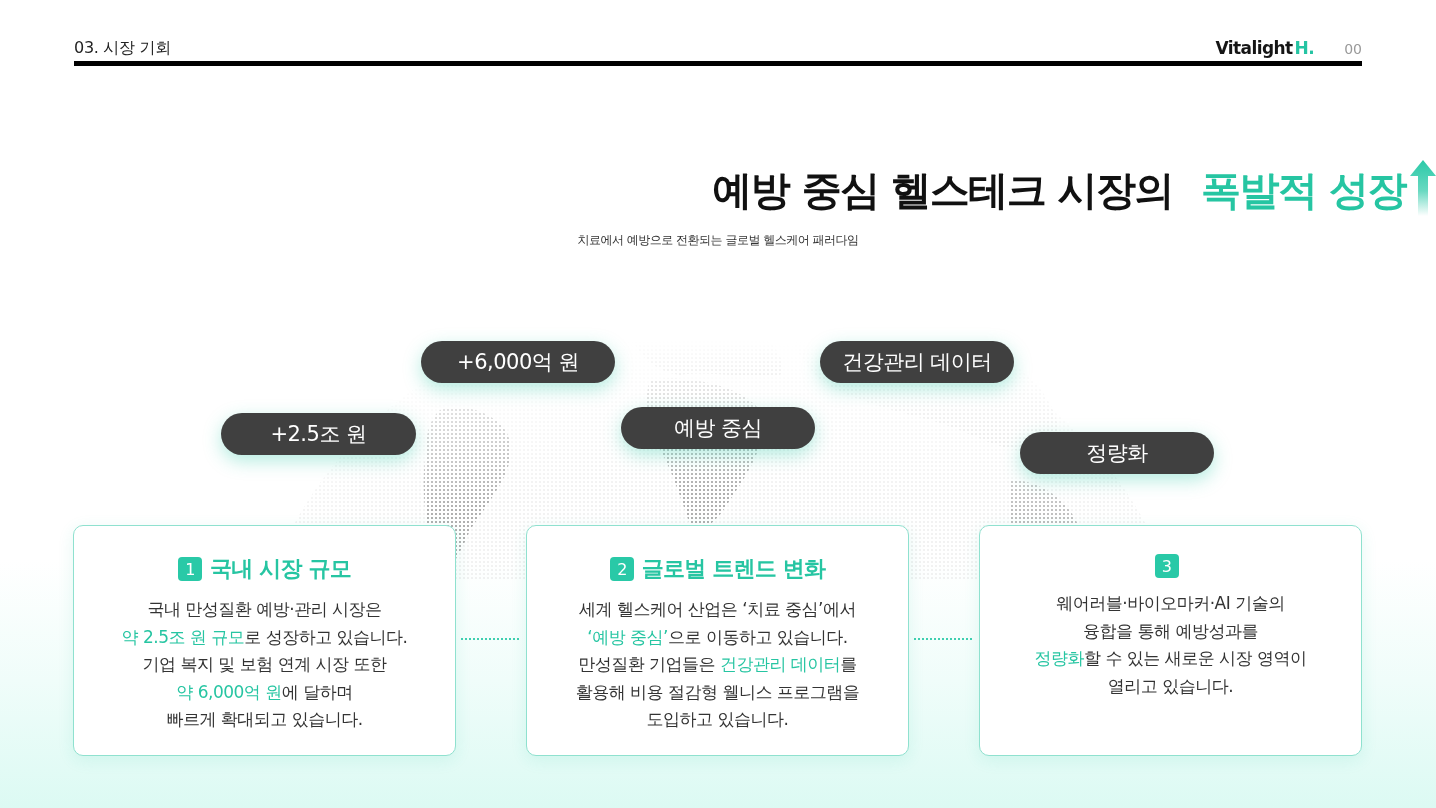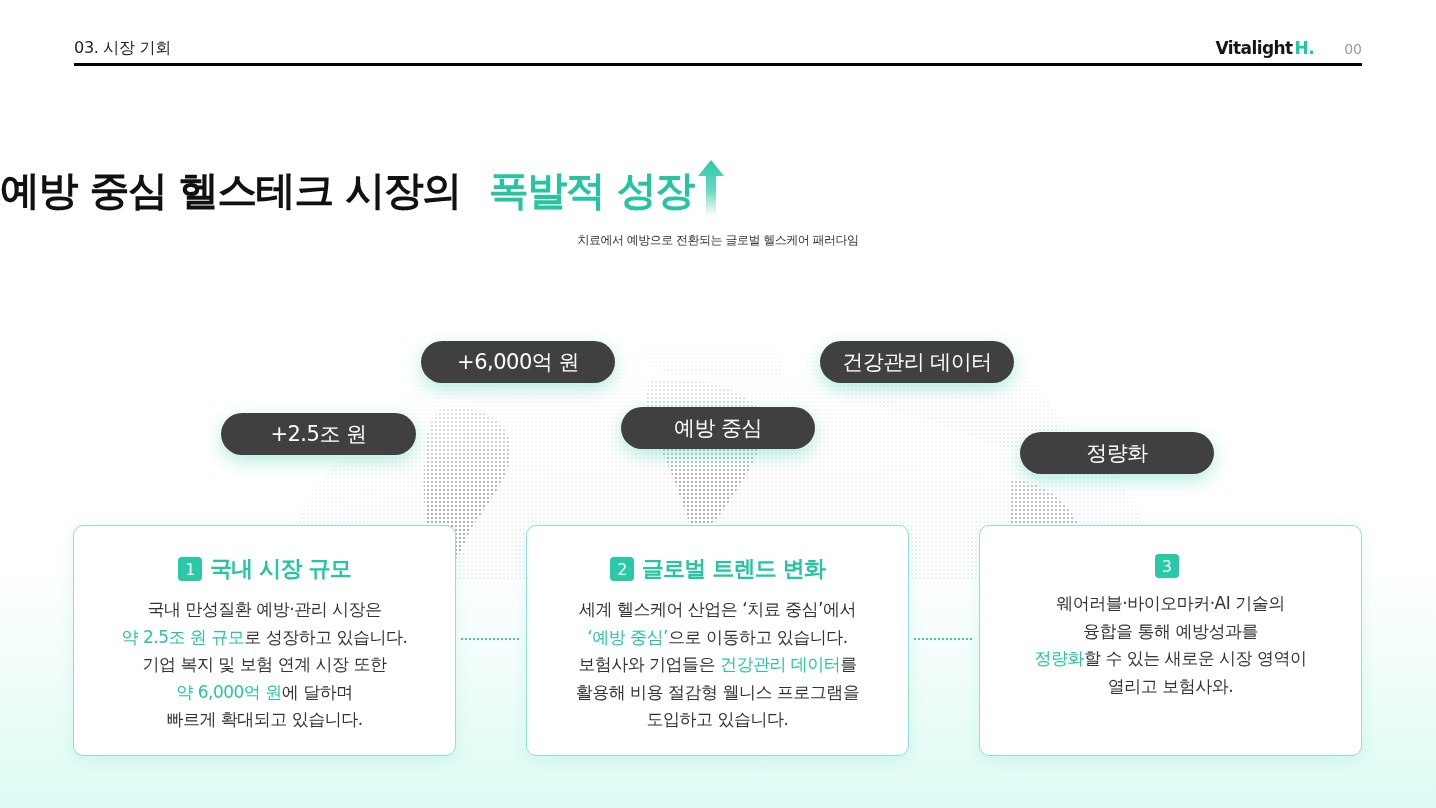--- a/index.html
+++ b/index.html
@@ -5,28 +5,28 @@
   * { margin: 0; padding: 0; box-sizing: border-box; }
   html, body { width: 1436px; height: 808px; overflow: hidden; }
   body {
     position: relative;
     font-family: "DejaVu Sans", "Liberation Sans", sans-serif;
     color: #222;
     background: linear-gradient(to bottom, #ffffff 0px, #ffffff 560px, #f0fdfa 680px, #dcfaf3 808px);
   }
   .header {
     position: absolute; left: 74px; top: 36px; width: 1288px; height: 30px;
-    border-bottom: 3px solid #000000;
+    border-bottom: 5px solid #000000;
   }
   .section-label { position: absolute; left: 0; top: 2px; font-size: 16px; color: #222; letter-spacing: -0.3px; }
   .brand { position: absolute; right: 48px; top: 2px; font-size: 17px; font-weight: bold; color: #151515; letter-spacing: -0.6px; }
   .brand .accent { color: #25c4a3; margin-left: 2px; }
   .page-num { position: absolute; right: 0; top: 5px; font-size: 14px; color: #999; }
 
-  .title-wrap { position: absolute; left: 0; top: 160px; width: 1436px; text-align: left; }
+  .title-wrap { position: absolute; left: 0; top: 160px; width: 1436px; text-align: right; }
   .title { display: inline-flex; align-items: flex-end; font-size: 40px; font-weight: bold; letter-spacing: -1.5px; color: #111; }
   .title .hl { color: #26c5a2; margin-left: 28px; }
   .arrow-icon { display: inline-block; width: 26px; height: 56px; margin-left: 4px; margin-bottom: 2px; }
   .subtitle { position: absolute; left: 0; top: 232px; width: 1436px; text-align: center; font-size: 12px; color: #333; letter-spacing: -0.5px; }
 
   .globe { position: absolute; left: 250px; top: 280px; width: 940px; height: 300px; overflow: hidden; }
 
   .pill {
     position: absolute; height: 42px; border-radius: 21px;
     background: #404040; color: #fff; font-size: 21px;
@@ -118,31 +118,31 @@
 <div class="connector" style="left:461px;"></div>
 
 <div class="card" style="left:526px;">
   <div class="card-title">
     <span class="num-badge">2</span>
     <span>글로벌 트렌드 변화</span>
   </div>
   <div class="card-body">
     <div><span>세계 헬스케어 산업은 ‘치료 중심’에서</span></div>
     <div><span class="em">‘예방 중심’</span><span>으로 이동하고 있습니다.</span></div>
-    <div><span>보험사와 기업들은 </span><span class="em">건강관리 데이터</span><span>를</span></div>
+    <div><span>만성질환 기업들은 </span><span class="em">건강관리 데이터</span><span>를</span></div>
     <div><span>활용해 비용 절감형 웰니스 프로그램을</span></div>
     <div><span>도입하고 있습니다.</span></div>
   </div>
 </div>
 
 <div class="connector" style="left:914px;"></div>
 
 <div class="card" style="left:979px;">
   <div class="card-title">
     <span class="num-badge">3</span>
   </div>
   <div class="card-body">
     <div><span>웨어러블·바이오마커·AI 기술의</span></div>
     <div><span>융합을 통해 예방성과를</span></div>
     <div><span class="em">정량화</span><span>할 수 있는 새로운 시장 영역이</span></div>
-    <div><span>열리고 보험사와.</span></div>
+    <div><span>열리고 있습니다.</span></div>
   </div>
 </div>
 
 </body></html>

